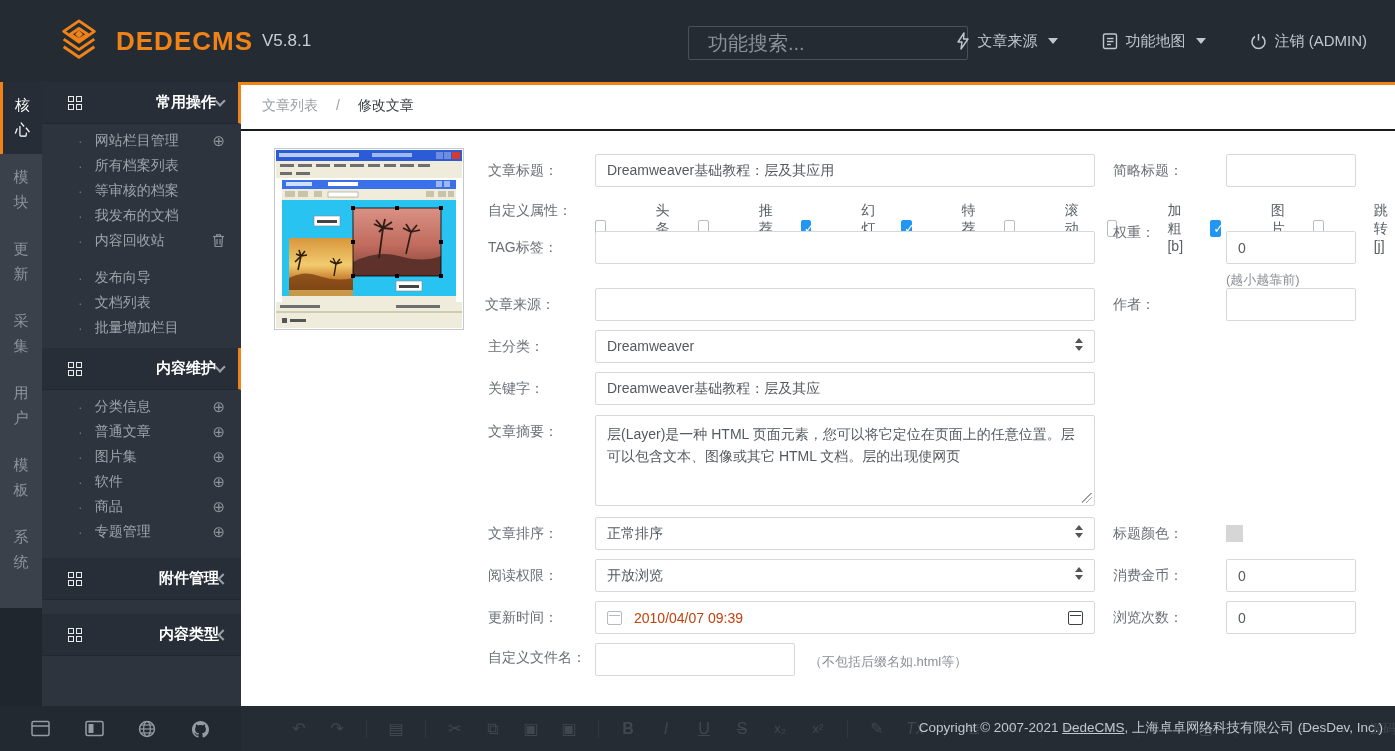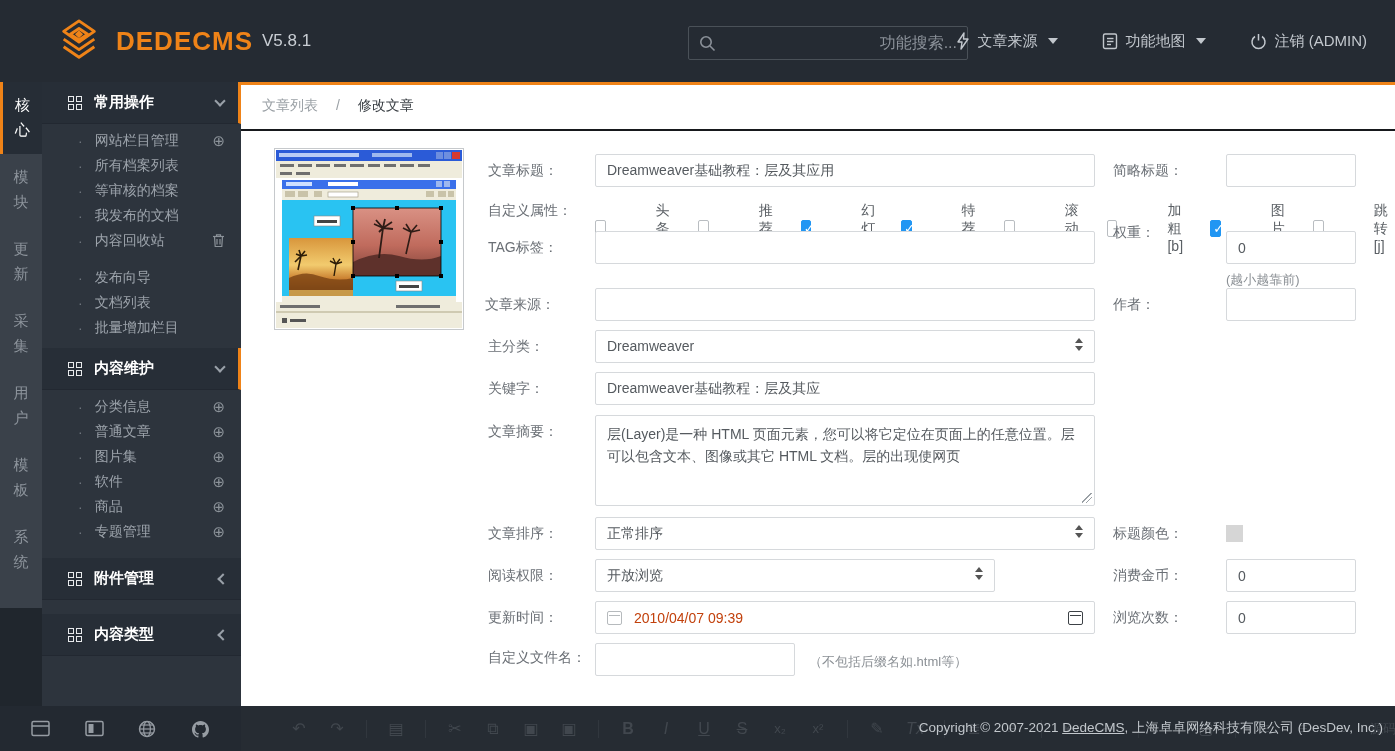--- a/index.html
+++ b/index.html
@@ -6,36 +6,36 @@
   html,body { width:1395px; height:751px; overflow:hidden; background:#fff;
     font-family:"Liberation Sans","DejaVu Sans",sans-serif; }
 
   
   .header { position:absolute; left:0; top:0; width:1395px; height:82px; background:#252b33; display:flex; align-items:center; }
   .logo-wrap { display:flex; align-items:center; margin-left:56px; }
   .logo-icon { width:46px; height:46px; margin-right:14px; }
   .brand { color:#ef8318; font-size:26px; font-weight:bold; letter-spacing:1px; }
   .version { color:#c9ced4; font-size:17px; margin-left:9px; }
   .search-box { position:absolute; left:688px; top:26px; width:280px; height:34px; border:1px solid #4a5158; border-radius:2px; display:flex; align-items:center; padding:0 10px; }
-  .search-box input { flex:1; background:transparent; border:none; outline:none; color:#c9ced4; font-size:16px; font-family:inherit;text-align:right; }
+  .search-box input { flex:1; background:transparent; border:none; outline:none; color:#c9ced4; font-size:20px; font-family:inherit; }
   .search-box input::placeholder { color:#8b9199; }
   .hdr-right { position:absolute; right:28px; top:0; height:82px; display:flex; align-items:center; gap:44px; }
   .hdr-link { display:flex; align-items:center; gap:8px; color:#c2c7cd; font-size:15px; cursor:pointer; }
   .caret-down { width:0; height:0; border-left:5px solid transparent; border-right:5px solid transparent; border-top:6px solid #c2c7cd; margin-left:2px; }
 
   
   .tabstrip { position:absolute; left:0; top:82px; width:42px; height:624px; background:#20262d; }
   .tabstrip-inner { background:#3a414a; padding-bottom:22px; }
   .vtab { width:42px; padding:14px 0; display:flex; flex-direction:column; align-items:center; gap:6px; color:#8d949c; font-size:15px; cursor:pointer; }
   .vtab span { display:block; }
   .vtab.active { background:#262d36; border-left:3px solid #ef8318; color:#fff; }
 
   
   .menu { position:absolute; left:42px; top:82px; width:199px; height:624px; background:#2d343d; overflow:hidden; }
-  .msection-h { height:42px; display:flex; align-items:center; background:#272e37; border-bottom:1px solid #222831; padding:0 14px 0 26px; cursor:pointer; }
+  .msection-h { height:42px; display:flex; align-items:center; background:#272e37; border-bottom:1px solid #222831; padding:0 14px 0 26px; cursor:pointer;text-align:right; }
   .msection-h.open { border-right:3px solid #ef8318; }
   .msection-h .mtitle { color:#fff; font-size:15px; font-weight:bold; margin-left:12px; flex:1; }
   .grid-ic { width:14px; height:14px; display:grid; grid-template-columns:6px 6px; grid-template-rows:6px 6px; gap:2px; }
   .grid-ic i { border:1.5px solid #e8eaec; display:block; }
   .chev-d { width:8px; height:8px; border-right:2px solid #9aa1a9; border-bottom:2px solid #9aa1a9; transform:rotate(45deg); margin-top:-3px; }
   .chev-l { width:8px; height:8px; border-left:2px solid #9aa1a9; border-bottom:2px solid #9aa1a9; transform:rotate(45deg); }
   .mitem { height:25px; display:flex; align-items:center; padding:0 16px 0 36px; color:#9ca3ab; font-size:14px; cursor:pointer; }
   .mitem .dot { color:#6d747c; margin-right:12px; font-size:14px; }
   .mitem .lbl { flex:1; }
   .mitem .plus { color:#8b9299; font-size:15px; }
@@ -485,21 +485,21 @@
     <span>正常排序</span>
     <span class="arr">
         <b class="up"></b>
         <b class="dn"></b>
       </span>
   </div>
   <div class="flabel" style="left:872px; top:432px">标题颜色：</div>
   <span class="swatch" style="left:985px; top:440px"></span>
 
   <div class="flabel" style="left:247px; top:474px">阅读权限：</div>
-  <div class="fsel" style="left:354px; top:474px; width:400px">
+  <div class="fsel" style="left:354px; top:474px; width:500px">
     <span>开放浏览</span>
     <span class="arr">
         <b class="up"></b>
         <b class="dn"></b>
       </span>
   </div>
   <div class="flabel" style="left:872px; top:474px">消费金币：</div>
   <input class="fi" style="left: 985px; top: 474px; width: 130px;" value="0">
 
   <div class="flabel" style="left:247px; top:516px">更新时间：</div>

